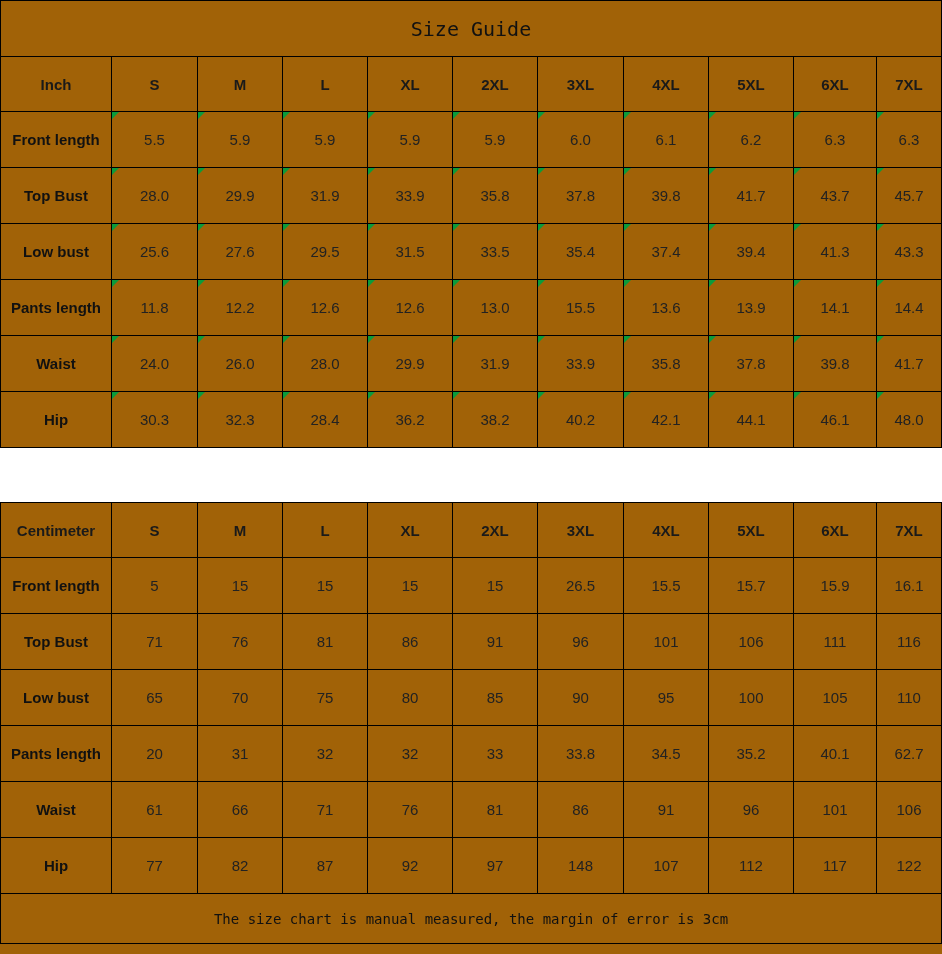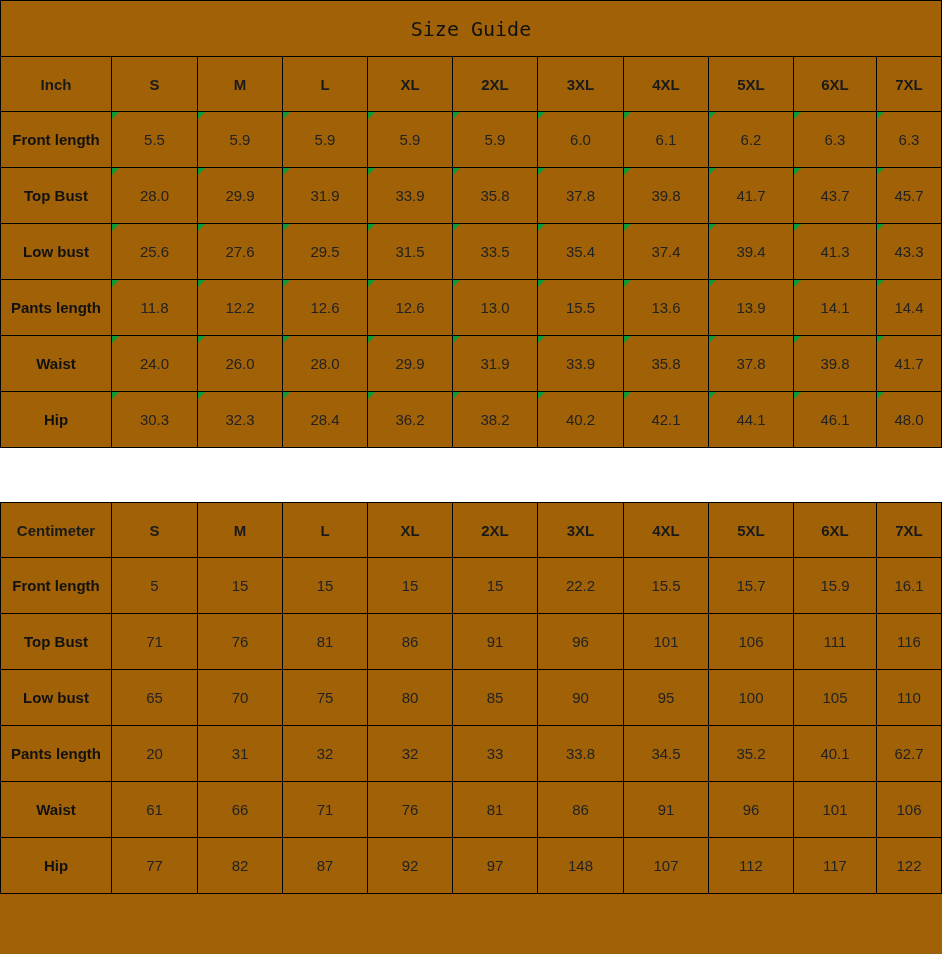--- a/index.html
+++ b/index.html
@@ -238,21 +238,21 @@
         </tr>
       </thead>
       <tbody>
         <tr>
           <td class="label-cell">Front length</td>
           <td class="val">5</td>
           <td class="val">15</td>
           <td class="val">15</td>
           <td class="val">15</td>
           <td class="val">15</td>
-          <td class="val">22.2</td>
+          <td class="val">26.5</td>
           <td class="val">15.5</td>
           <td class="val">15.7</td>
           <td class="val">15.9</td>
           <td class="val">16.1</td>
         </tr>
         <tr>
           <td class="label-cell">Top Bust</td>
           <td class="val">71</td>
           <td class="val">76</td>
           <td class="val">81</td>
@@ -312,13 +312,14 @@
           <td class="val">97</td>
           <td class="val">148</td>
           <td class="val">107</td>
           <td class="val">112</td>
           <td class="val">117</td>
           <td class="val">122</td>
         </tr>
       </tbody>
     </table>
 
+  <div class="footer-note">The size chart is manual measured, the margin of error is 3cm</div>
 </div>
 
 </body></html>

